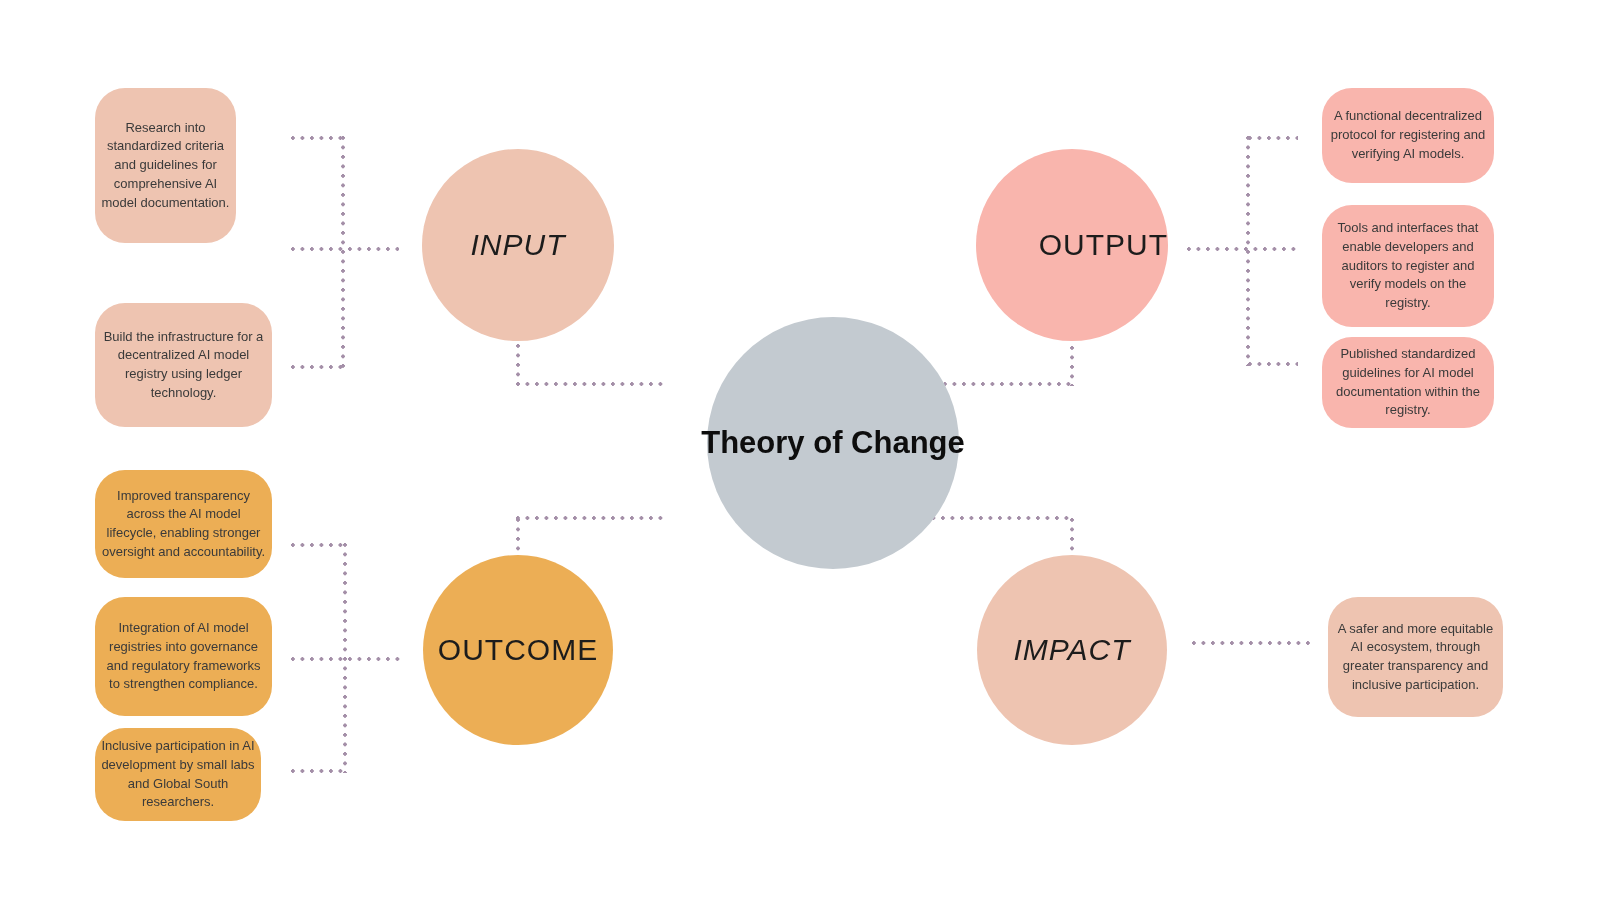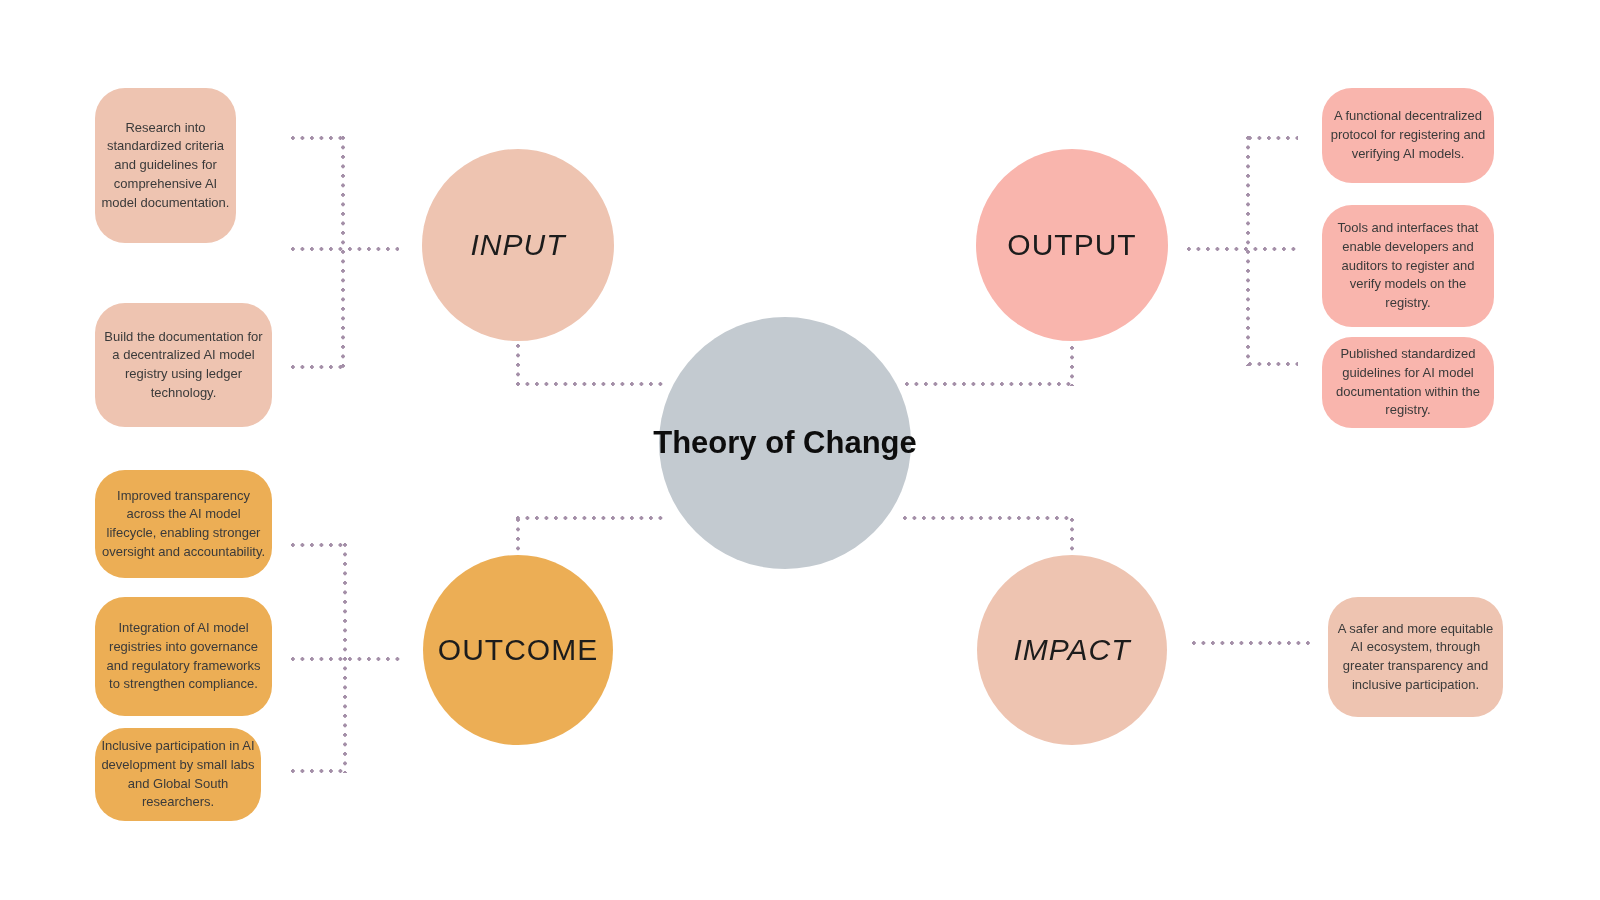--- a/index.html
+++ b/index.html
@@ -19,23 +19,23 @@
       background-size:4px 9.5px;background-repeat:repeat-y;}
 
   
   .arr{position:absolute;width:0;height:0;border-left:10px solid transparent;border-right:10px solid transparent;}
   .arr.up{border-bottom:14px solid var(--arrow);}
   .arr.dn{border-top:14px solid var(--arrow);}
 
   
   .circle{position:absolute;border-radius:50%;display:flex;align-items:center;justify-content:center;}
   .c-peach{background:var(--peach);font-style:italic;}
-  .c-pink{background:var(--pink);}
+  .c-pink{background:var(--pink);justify-content:flex-end;}
   .c-orange{background:var(--orange);}
-  .c-gray{background:var(--gray);}
+  .c-gray{background:var(--gray);margin-left:48px;}
   .clabel{font-size:30px;font-weight:400;letter-spacing:1px;color:var(--label);}
   .title{font-size:31px;font-weight:700;color:#0d0d0d;white-space:nowrap;}
 
   
   .box{position:absolute;border-radius:30px;box-sizing:border-box;
        display:flex;align-items:center;justify-content:center;text-align:center;
        padding:12px 5px;font-size:13px;line-height:1.44;color:var(--ink);}
   .b-peach{background:var(--peach);}
   .b-pink{background:var(--pink);}
   .b-orange{background:var(--orange);}
@@ -91,21 +91,21 @@
     <span class="clabel">IMPACT</span>
   </div>
   <div class="circle c-gray" style="left:659px;top:317px;width:252px;height:252px">
     <span class="title">Theory of Change</span>
   </div>
 
   <div class="box b-peach" style="left:95px;top:88px;width:141px;height:155px">
     <span>Research into standardized criteria and guidelines for comprehensive AI model documentation.</span>
   </div>
   <div class="box b-peach" style="left:95px;top:303px;width:177px;height:124px">
-    <span>Build the documentation for a decentralized AI model registry using ledger technology.</span>
+    <span>Build the infrastructure for a decentralized AI model registry using ledger technology.</span>
   </div>
 
   <div class="box b-pink" style="left:1322px;top:88px;width:172px;height:95px">
     <span>A functional decentralized protocol for registering and verifying AI models.</span>
   </div>
   <div class="box b-pink" style="left:1322px;top:205px;width:172px;height:122px">
     <span>Tools and interfaces that enable developers and auditors to register and verify models on the registry.</span>
   </div>
   <div class="box b-pink" style="left:1322px;top:337px;width:172px;height:91px">
     <span>Published standardized guidelines for AI model documentation within the registry.</span>

